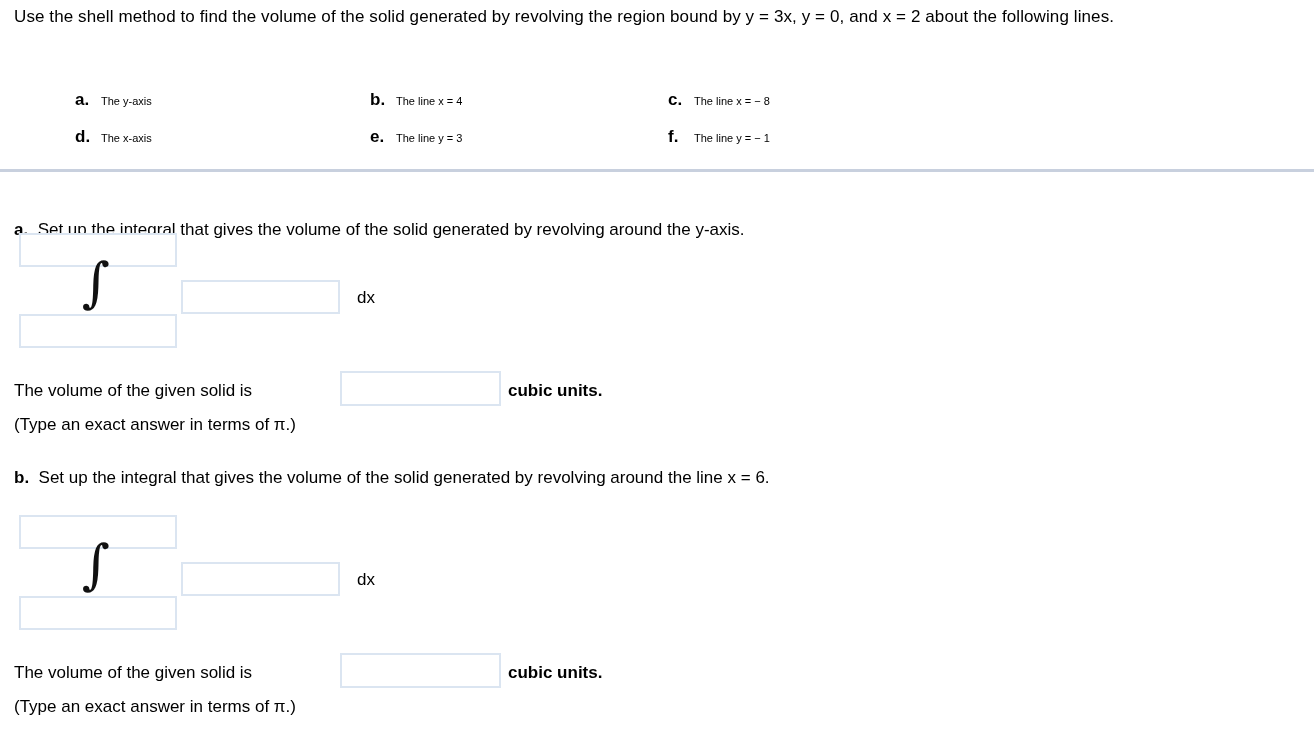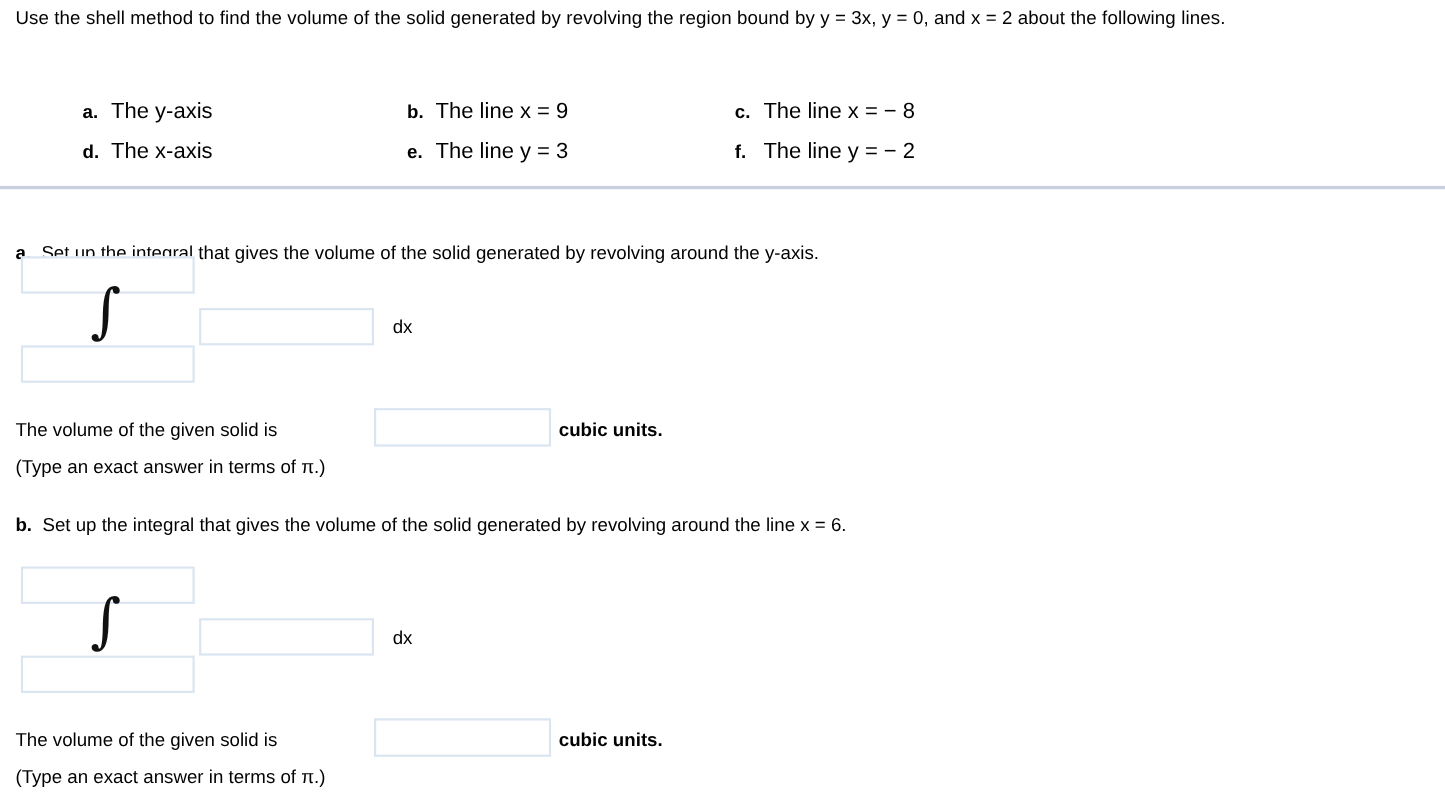--- a/index.html
+++ b/index.html
@@ -43,21 +43,21 @@
   }
   .choice-c1 { width: 295px; }
   .choice-c2 { width: 298px; }
   .choice-c3 { width: 300px; }
   .choice-letter {
     font-weight: bold;
     width: 26px;
     flex: none;
     font-size: 17px;
   }
-  .choice-text { font-size: 20px; white-space: nowrap; }
+  .choice-text { font-size: 11px; white-space: nowrap; }
 
   
   .divider {
     position: absolute;
     left: 0;
     width: 1314px;
     height: 3px;
     background: #c8d0de;
   }
 
@@ -124,39 +124,39 @@
   <div class="stem">Use the shell method to find the volume of the solid generated by revolving the region bound by y = 3x, y = 0, and x = 2 about the following lines.</div>
 
   <div class="choices">
     <div class="choice-row">
       <div class="choice choice-c1">
         <span class="choice-letter">a.</span>
         <span class="choice-text">The y-axis</span>
       </div>
       <div class="choice choice-c2">
         <span class="choice-letter">b.</span>
-        <span class="choice-text">The line x = 9</span>
+        <span class="choice-text">The line x = 4</span>
       </div>
       <div class="choice choice-c3">
         <span class="choice-letter">c.</span>
         <span class="choice-text">The line x = − 8</span>
       </div>
     </div>
     <div class="choice-row">
       <div class="choice choice-c1">
         <span class="choice-letter">d.</span>
         <span class="choice-text">The x-axis</span>
       </div>
       <div class="choice choice-c2">
         <span class="choice-letter">e.</span>
         <span class="choice-text">The line y = 3</span>
       </div>
       <div class="choice choice-c3">
         <span class="choice-letter">f.</span>
-        <span class="choice-text">The line y = − 2</span>
+        <span class="choice-text">The line y = − 1</span>
       </div>
     </div>
   </div>
 
   <div class="divider" style="top:169px;"></div>
 
   <div class="sec-head" style="top:172px;margin-top:48px;">
     <span class="lbl">a.&nbsp; </span>
     <span>Set up the integral that gives the volume of the solid generated by revolving around the y-axis.</span>
   </div>

